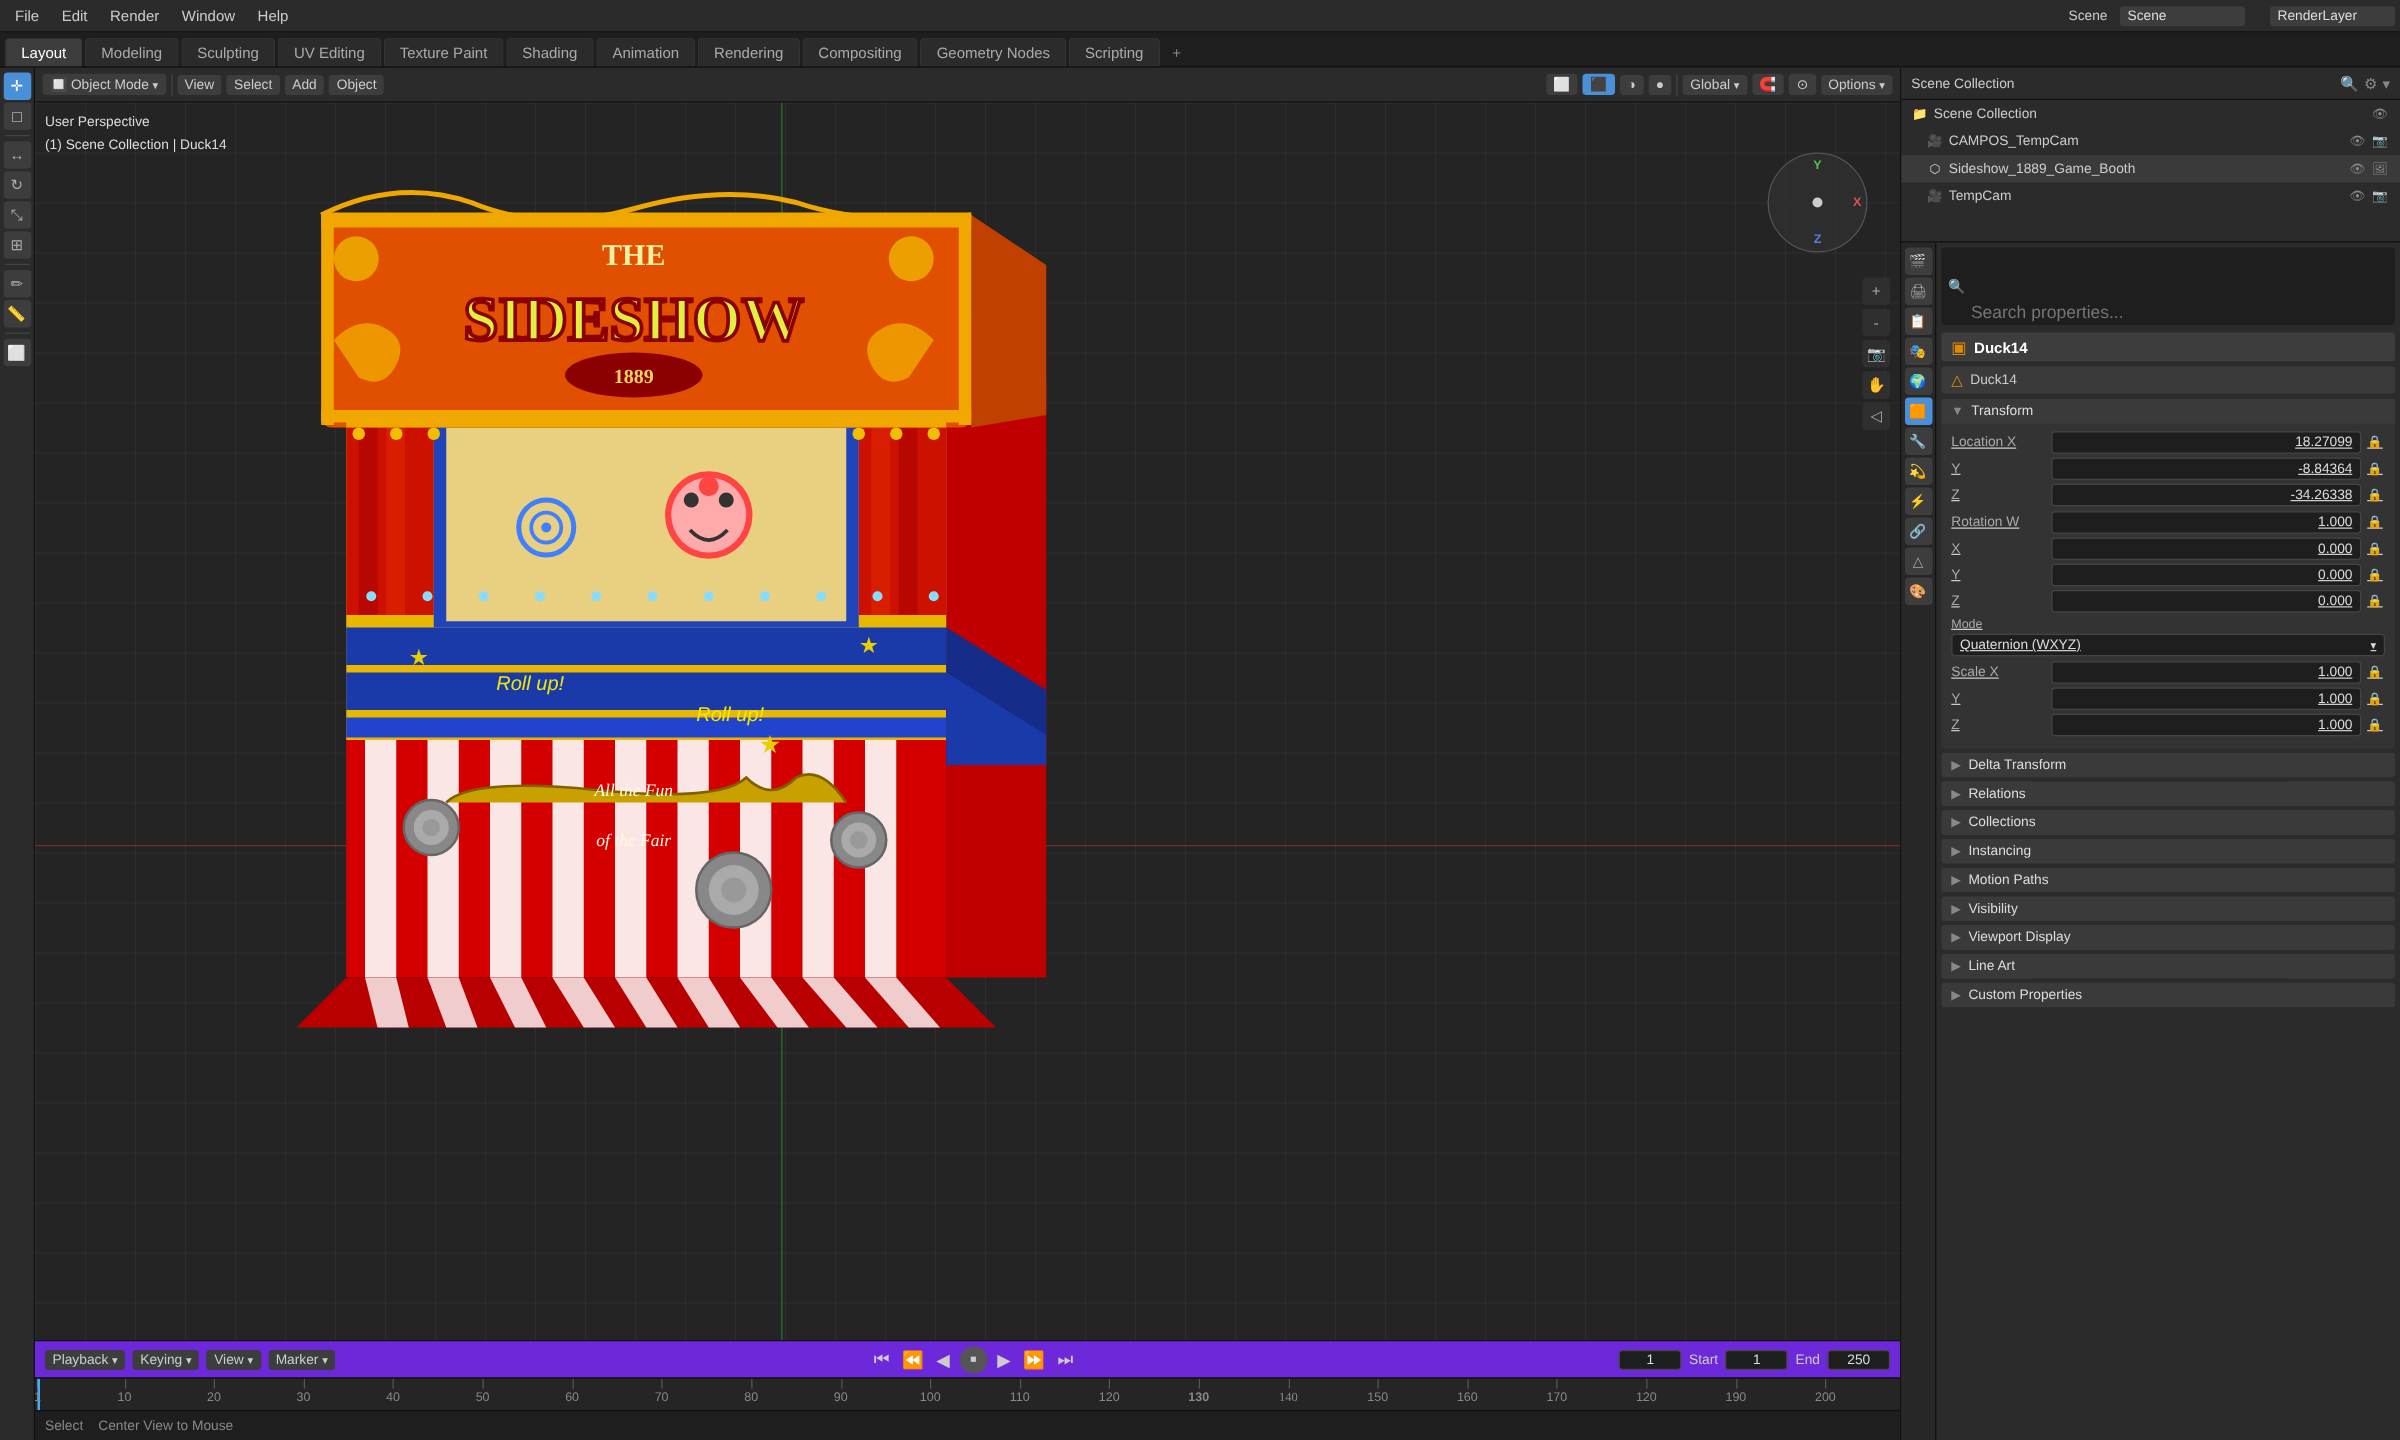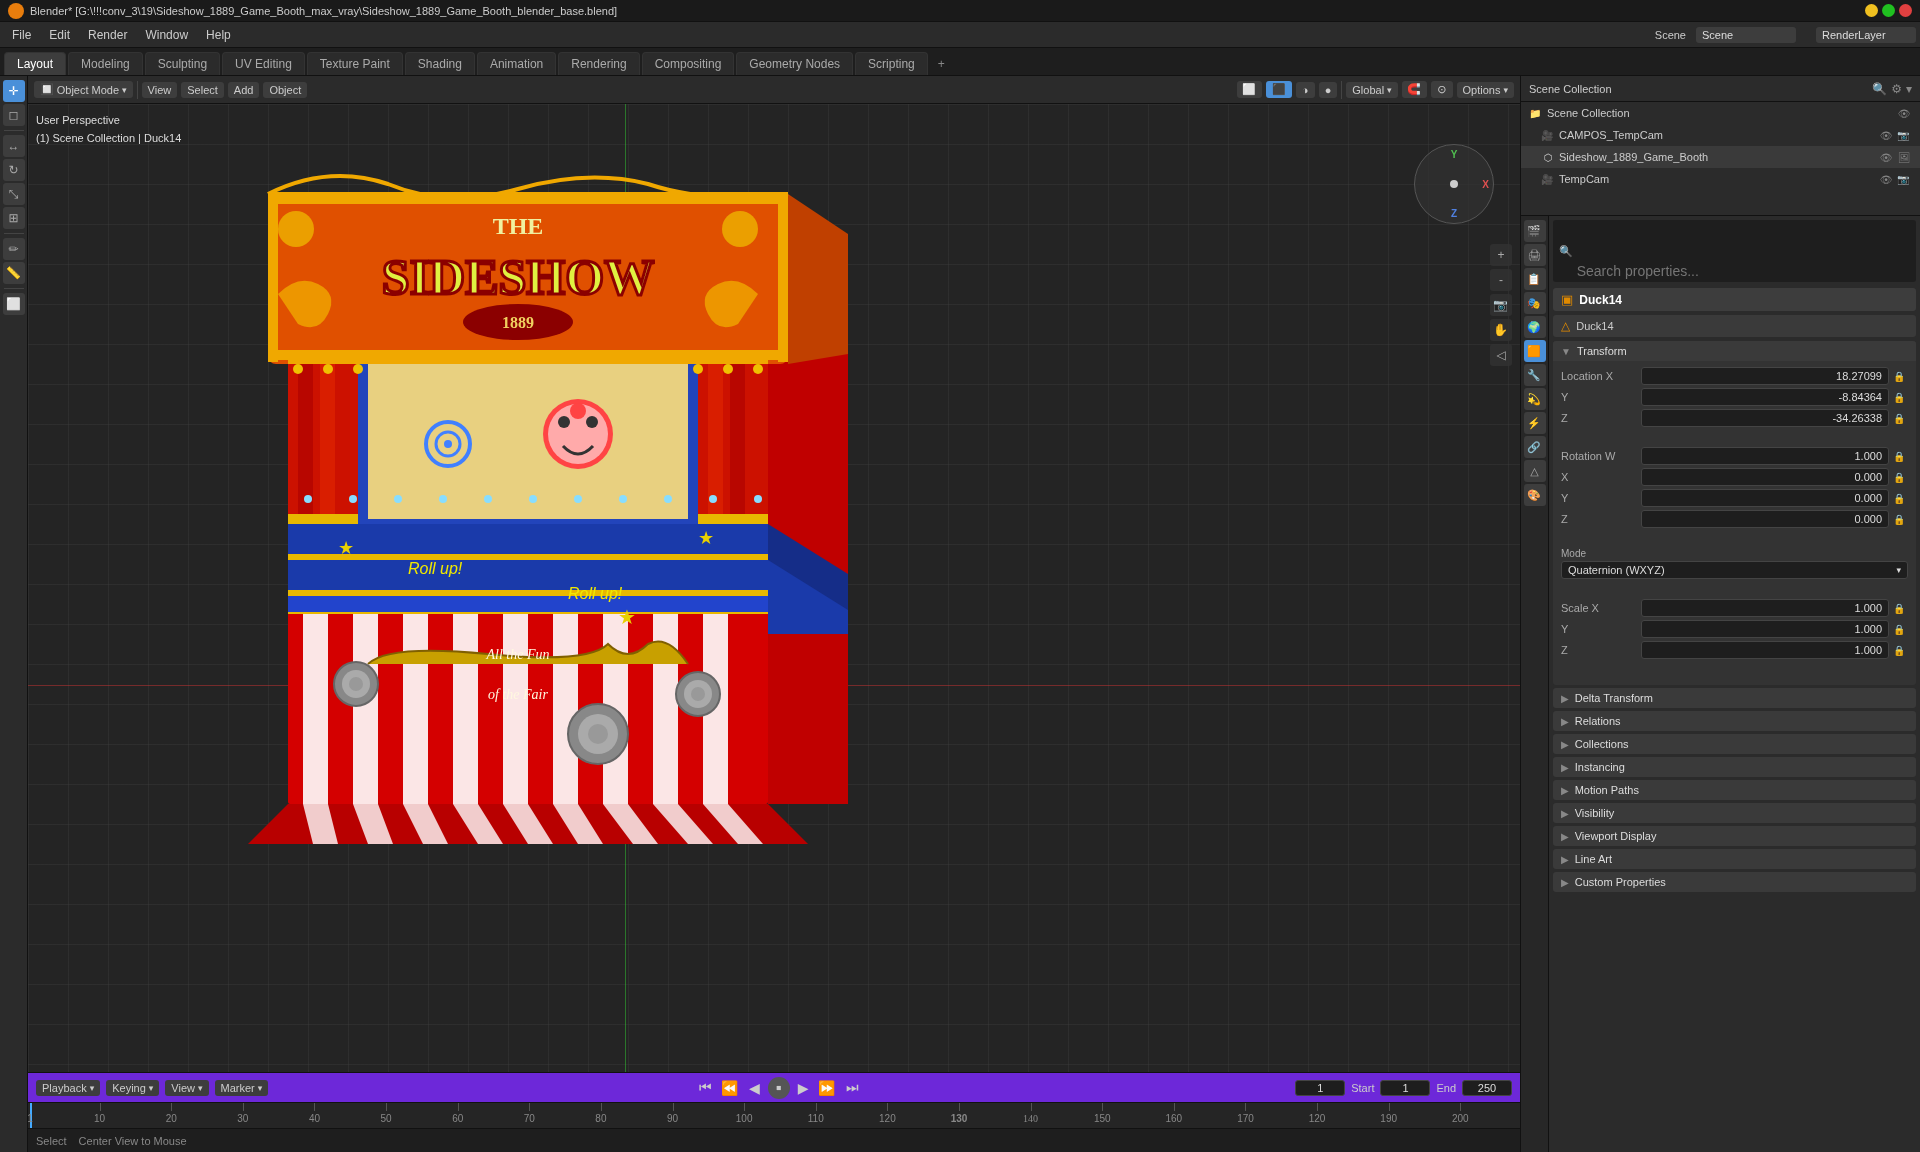--- a/index.html
+++ b/index.html
@@ -183,21 +183,21 @@
       top: 8px;
       left: 8px;
       color: #ddd;
       font-size: 11px;
       line-height: 1.6;
     }
 
     
     .booth-scene {
       position: absolute;
-      left: 180px;
+      left: 169px;
       top: 50px;
       width: 680px;
       height: 700px;
     }
 
     
     .nav-gizmo {
       position: absolute;
       top: 40px;
       right: 16px;
@@ -371,21 +371,21 @@
       font-size: 11px;
       padding: 2px 6px;
       display: flex;
       align-items: center;
       justify-content: space-between;
       cursor: pointer;
       margin-top: 2px;
       margin-bottom: 2px;
     }
     .mode-dropdown-label { font-size: 10px; color: #aaa; margin-bottom: 2px; }
-    .field-group { margin-bottom: 20px; }
+    .field-group { margin-bottom: 4px; text-decoration: underline; }
     .tl-btn { color: #ccc; font-size: 14px; cursor: pointer; padding: 2px; }
     .tl-label { color: #ccc; font-size: 11px; }
     .tl-input {
       width: 50px;
       background: #1e1e1e;
       border: 1px solid #444;
       border-radius: 3px;
       color: #ddd;
       font-size: 11px;
       padding: 1px 4px;
@@ -509,29 +509,20 @@
       width: 2px;
       height: 100%;
       background: #4af;
     }
   </style>
 </head>
 <body>
 
 <div id="app">
 
-  <div id="title-bar">
-    <span class="app-icon"></span>
-    <span class="title-text">Blender* [G:\!!!conv_3\19\Sideshow_1889_Game_Booth_max_vray\Sideshow_1889_Game_Booth_blender_base.blend]</span>
-    <div class="window-controls">
-      <span class="win-btn win-min"></span>
-      <span class="win-btn win-max"></span>
-      <span class="win-btn win-close"></span>
-    </div>
-  </div>
 
   <div id="menu-bar">
     <span class="menu-item">File</span>
     <span class="menu-item">Edit</span>
     <span class="menu-item">Render</span>
     <span class="menu-item">Window</span>
     <span class="menu-item">Help</span>
     <div style="flex:1"></div>
     <span style="color:#ccc;font-size:11px;padding:0 8px;">Scene</span>
     <span style="width:100px;background:#3d3d3d;border-radius:3px;padding:2px 6px;font-size:11px;color:#ddd;">Scene</span>

